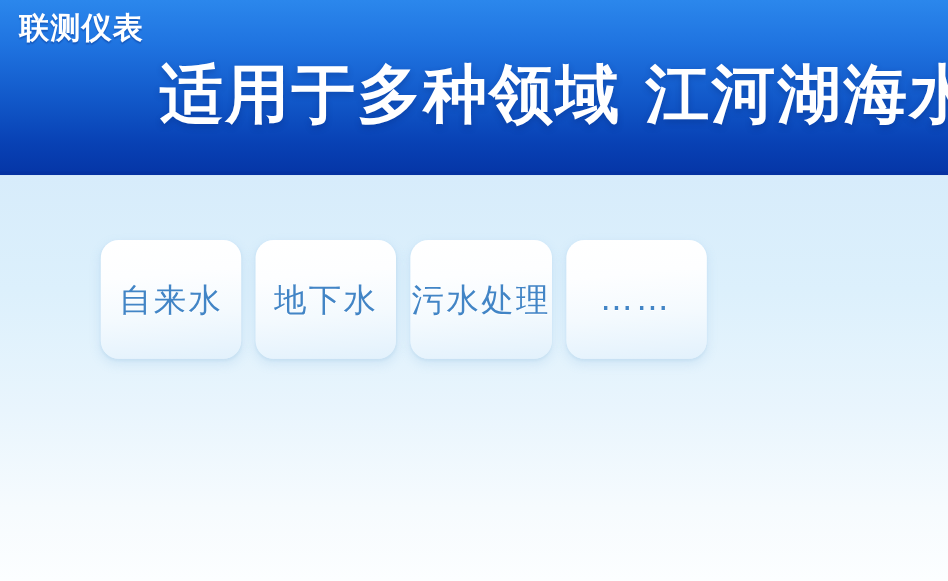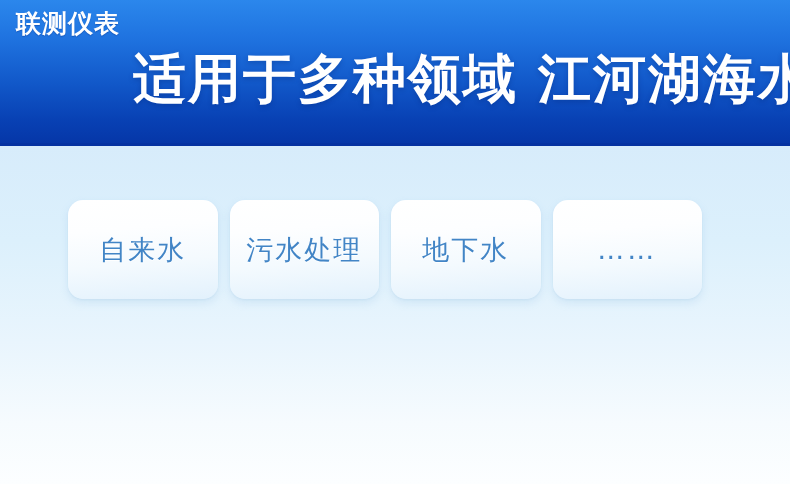--- a/index.html
+++ b/index.html
@@ -51,24 +51,24 @@
   }
   .header-title .gap { display:inline-block; width:20px; }
 
   
   .body-area {
     position:absolute; left:0; top:146px; width:790px; height:338px;
     background:linear-gradient(180deg,#d7ecfb 0%,#dcf0fc 28%,#e9f5fd 58%,#f6fbfe 82%,#fcfeff 100%);
   }
 
   .card-grid {
-    position:absolute; left:68px; top:54px;
+    position:absolute; left:84px; top:54px;
     width:634px;
     display:grid;
-    grid-template-columns:repeat(4,1fr);
+    grid-template-columns:repeat(5,1fr);
     grid-template-rows:99px 99px;
     column-gap:12px;
     row-gap:24px;
   }
 
   .card {
     position:relative;
     border-radius:15px;
     background:linear-gradient(175deg,#ffffff 0%,#fdfeff 30%,#f4fafe 62%,#e8f4fd 88%,#e2f1fc 100%);
     box-shadow:0 4px 9px rgba(116,173,216,.18),
@@ -108,25 +108,25 @@
   <div class="body-area">
 
     <div class="card-grid">
 
       <div class="card">
         <span class="card-label">自来水</span>
       </div>
 
 
       <div class="card">
-        <span class="card-label">污水处理</span>
+        <span class="card-label">地下水</span>
       </div>
 
       <div class="card">
-        <span class="card-label">地下水</span>
+        <span class="card-label">污水处理</span>
       </div>
 
 
       <div class="card">
         <span class="card-label ellipsis">……</span>
       </div>
 
     </div>
 
   </div>

